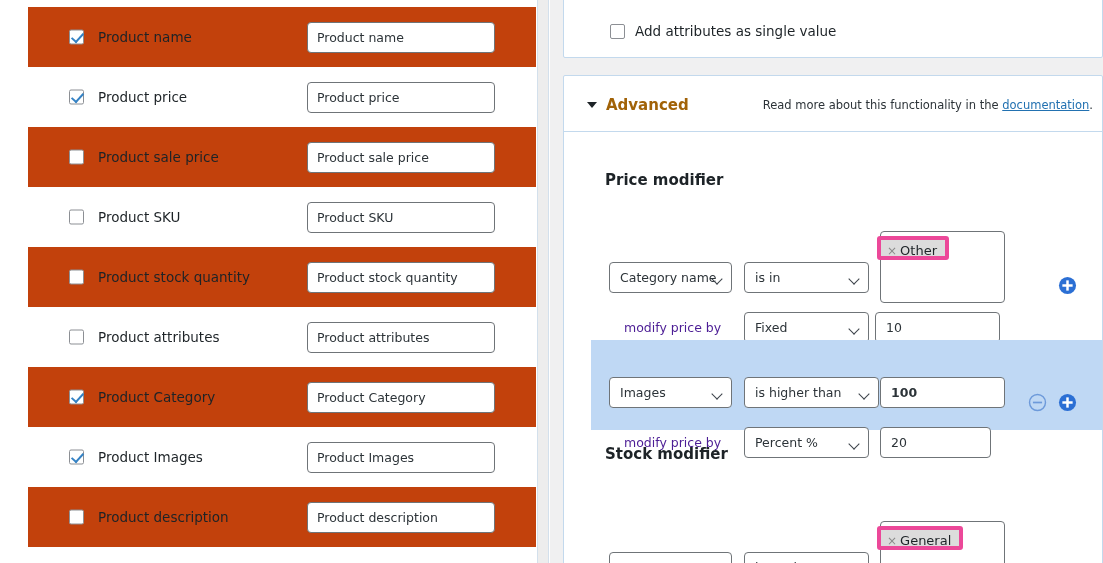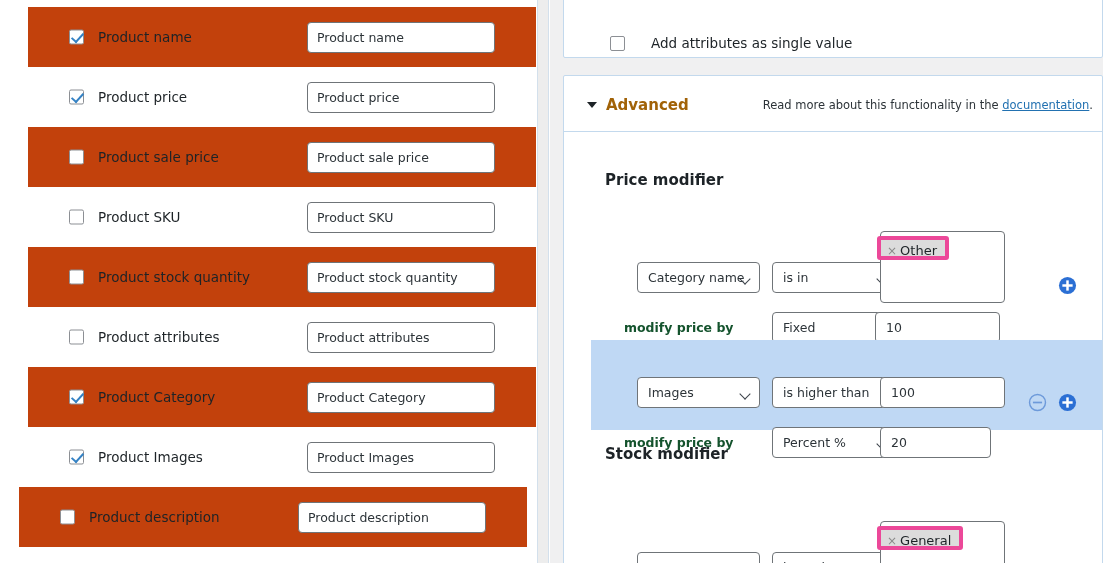--- a/index.html
+++ b/index.html
@@ -187,21 +187,20 @@
     border: 1px solid #6f7478;
     border-radius: 4px;
     font-family: "DejaVu Sans", "Liberation Sans", sans-serif;
     font-size: 12.5px;
     color: #2c3338;
     line-height: 29px;
     padding-left: 10px;
     padding-right: 26px;
     white-space: nowrap;
     overflow: hidden;
-    margin-left: 28px;
   }
   .sel::after {
     content: "";
     position: absolute;
     right: 10px; top: 12px;
     width: 7px; height: 7px;
     border: solid #3c434a;
     border-width: 0 1.6px 1.6px 0;
     transform: rotate(45deg);
   }
@@ -236,22 +235,22 @@
     white-space: nowrap;
   }
   .chip .x {
     color: #8a8a8a;
     margin-right: 3px;
     font-size: 12px;
   }
   .modlabel {
     position: absolute;
     font-size: 12.5px;
-    font-weight: bold;
-    color: #14532d;
+    font-weight: normal;
+    color: #4c1d95;
     white-space: nowrap;
     line-height: 31px;
   }
   .icon-btn {
     position: absolute;
     width: 19px; height: 19px;
   }
   .icon-btn svg { display: block; }
 </style>
 </head>
@@ -310,37 +309,37 @@
           <span class="field-label">Product Category</span>
           <input class="field-input" type="text" placeholder="Product Category" style="">
         </div>
         <div class="field-row" style="position: absolute; left: 28px; top: 427px;">
           <span class="cb-wrap">
             <span class="cbox checked"></span>
           </span>
           <span class="field-label">Product Images</span>
           <input class="field-input" type="text" placeholder="Product Images" style="">
         </div>
-        <div class="field-row alt" style="position: absolute; left: 19px; top: 487px;">
+        <div class="field-row alt" style="position: absolute; left: 28px; top: 487px;">
           <span class="cb-wrap">
             <span class="cbox"></span>
           </span>
           <span class="field-label">Product description</span>
           <input class="field-input" type="text" placeholder="Product description" style="">
         </div>
         <div class="field-row" style="position: absolute; left: 28px; top: 547px;"></div>
       </div>
   </div>
 
   <div id="panel-divider"></div>
 
   <div id="right-panel">
 
     <div class="card" id="card-attributes">
-      <div class="cb-line" style="left:46px; top:96px;gap:16px;">
+      <div class="cb-line" style="left:46px; top:84px;">
         <span class="cbox" id="single-value-cbox"></span>
         <span class="cb-text">Add attributes as single value</span>
       </div>
     </div>
 
     <div class="card" id="card-advanced">
 
       <div id="advanced-header">
         <span id="adv-caret"></span>
         <span id="adv-title">Advanced</span>
@@ -362,21 +361,21 @@
               <svg viewBox="0 0 20 20" width="19" height="19">
                 <circle cx="10" cy="10" r="9" fill="#2b6fd4"></circle>
                 <rect x="8.7" y="4.6" width="2.6" height="10.8" fill="#ffffff"></rect>
                 <rect x="4.6" y="8.7" width="10.8" height="2.6" fill="#ffffff"></rect>
               </svg>
             </span>
           </div>
           <div class="rule-row highlight" style="top: 264px; height: 90px;">
             <div class="sel" style="left: 18px; top: 37px; width: 123px;">Images</div>
             <div class="sel" style="left: 153px; top: 37px; width: 135px;">is higher than</div>
-            <div class="numbox" style="left: 289px; top: 37px; width: 125px;">100</div>
+            <div class="numbox" style="left: 289px; top: 37px; width: 125px; font-weight: bold;">100</div>
             <div class="modlabel" style="left: 33px; top: 87px;">modify price by</div>
             <div class="sel" style="left: 153px; top: 87px; width: 125px;">Percent %</div>
             <div class="numbox" style="left: 289px; top: 87px; width: 111px;">20</div>
             <span class="icon-btn" style="left: 437px; top: 53px;">
               <svg viewBox="0 0 20 20" width="19" height="19">
                 <circle cx="10" cy="10" r="8.4" fill="none" stroke="#6d9ada" stroke-width="1.5"></circle>
                 <rect x="5.2" y="9.1" width="9.6" height="1.8" fill="#6d9ada"></rect>
               </svg>
             </span>
             <span class="icon-btn" style="left: 467px; top: 53px;">

